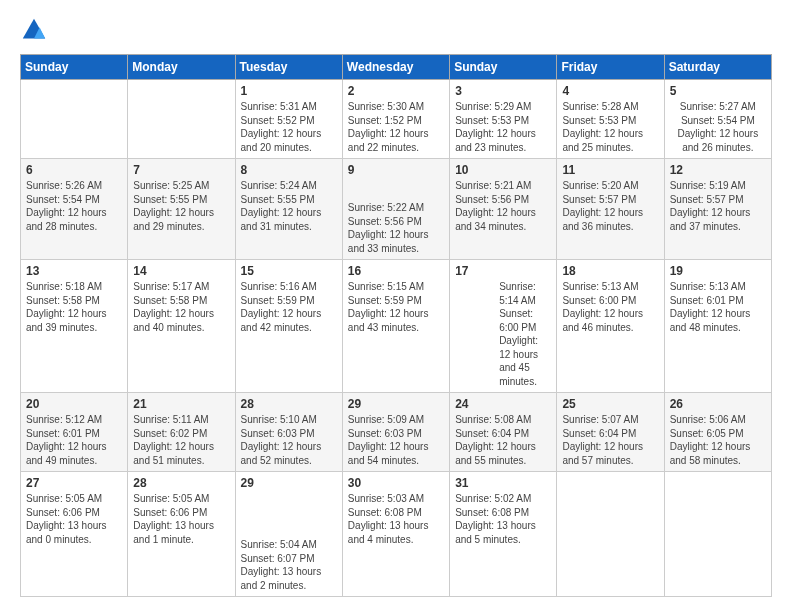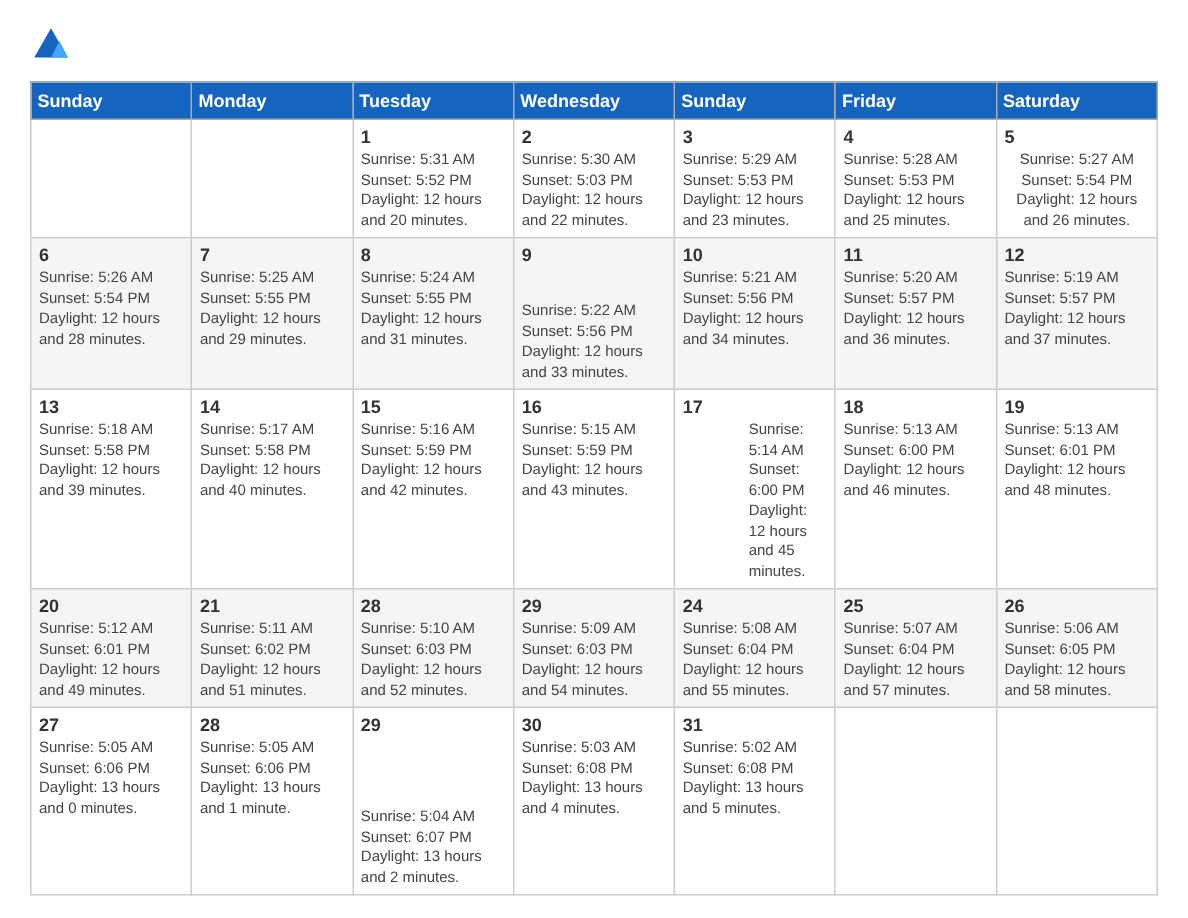--- a/index.html
+++ b/index.html
@@ -144,21 +144,21 @@
           <td>
             <span class="day-number">1</span>
             <div class="day-info" style="white-space: pre-line;">Sunrise: 5:31 AM
 Sunset: 5:52 PM
 Daylight: 12 hours
 and 20 minutes.</div>
           </td>
           <td>
             <span class="day-number">2</span>
             <div class="day-info" style="white-space: pre-line;">Sunrise: 5:30 AM
-Sunset: 5:03 PM
+Sunset: 1:52 PM
 Daylight: 12 hours
 and 22 minutes.</div>
           </td>
           <td>
             <span class="day-number">3</span>
             <div class="day-info" style="white-space: pre-line;">Sunrise: 5:29 AM
 Sunset: 5:53 PM
 Daylight: 12 hours
 and 23 minutes.</div>
           </td>

